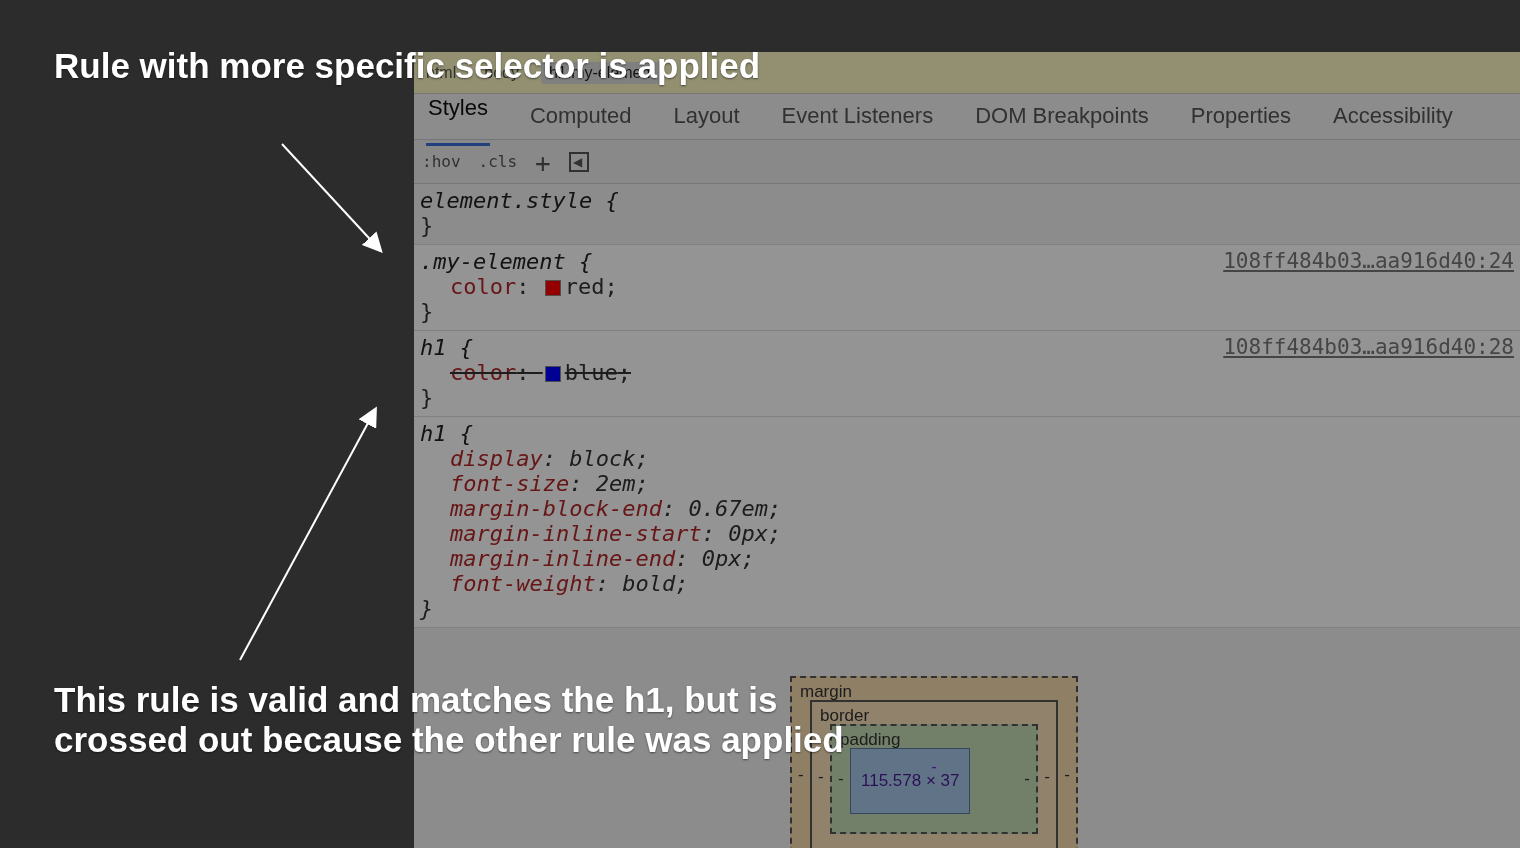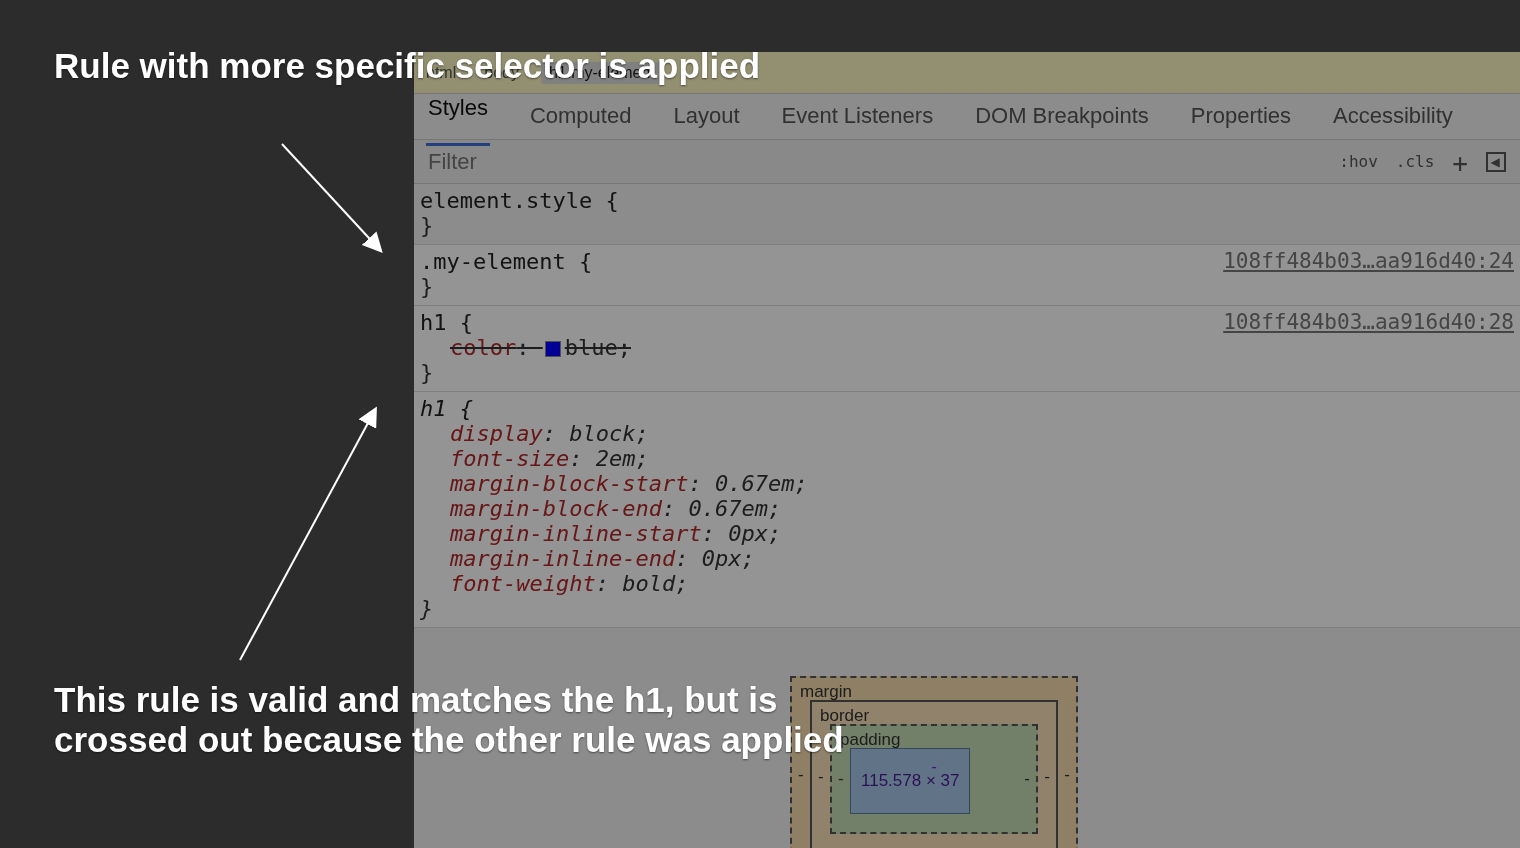--- a/index.html
+++ b/index.html
@@ -135,21 +135,21 @@
   }
   .rule .source {
     position: absolute;
     right: 6px;
     top: 4px;
     color: #777;
     font-size: 21px;
     text-decoration: underline;
   }
   .rule .source.noline { text-decoration: none; font-style: italic; }
-  .selector { color: #222; }
+  .selector { color: #222; font-style: italic; }
   .decl { padding-left: 30px; white-space: pre; }
   .prop { color: #b22828; }
   .strike { text-decoration: line-through; }
   .swatch {
     display: inline-block;
     width: 16px; height: 16px;
     border: 1px solid #888;
     vertical-align: -2px;
     margin: 0 4px 0 2px;
   }
@@ -245,54 +245,53 @@
     <span class="tab active">Styles</span>
     <span class="tab">Computed</span>
     <span class="tab">Layout</span>
     <span class="tab">Event Listeners</span>
     <span class="tab">DOM Breakpoints</span>
     <span class="tab">Properties</span>
     <span class="tab">Accessibility</span>
   </div>
 
   <div class="filterbar">
-    <input class="filter-input" placeholder="Filter" style="">
     <div class="fb-right">
       <span class="fb-btn">:hov</span>
       <span class="fb-btn">.cls</span>
       <span class="fb-btn plus-icon">+</span>
       <span class="panel-toggle"></span>
     </div>
   </div>
 
   <div class="styles-pane">
 
     <div class="rule">
       <span class="selector"><span>element.style</span> <span>{</span></span><br>
       <span>}</span>
     </div>
 
     <div class="rule highlight z-top">
       <span class="source">108ff484b03…aa916d40:24</span>
       <span class="selector"><span>.my-element</span> <span>{</span></span><br>
+      <div class="decl"><span class="prop">color</span>: <span class="swatch" style="background:#ff0000"></span><span>red</span>;</div>
       <span>}</span>
     </div>
 
     <div class="rule highlight z-top">
       <span class="source">108ff484b03…aa916d40:28</span>
       <span class="selector"><span>h1</span> <span>{</span></span><br>
       <div class="decl"><span class="strike"><span class="prop">color</span>: </span><span class="swatch" style="background:#0000ff"></span><span class="strike">blue</span><span class="strike">;</span></div>
       <span>}</span>
     </div>
 
     <div class="rule highlight z-top italic">
       <span class="selector"><span>h1</span> <span>{</span></span><br>
       <div class="decl"><span class="prop">display</span>: <span>block</span>;</div>
       <div class="decl"><span class="prop">font-size</span>: <span>2em</span>;</div>
-      <div class="decl"><span class="prop">margin-block-start</span>: <span>0.67em</span>;</div>
       <div class="decl"><span class="prop">margin-block-end</span>: <span>0.67em</span>;</div>
       <div class="decl"><span class="prop">margin-inline-start</span>: <span>0px</span>;</div>
       <div class="decl"><span class="prop">margin-inline-end</span>: <span>0px</span>;</div>
       <div class="decl"><span class="prop">font-weight</span>: <span>bold</span>;</div>
       <span>}</span>
     </div>
 
   </div>
 </div>
 

